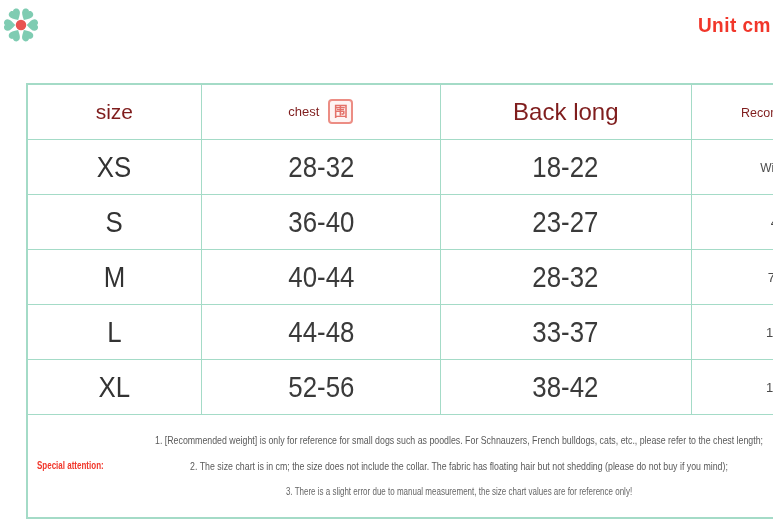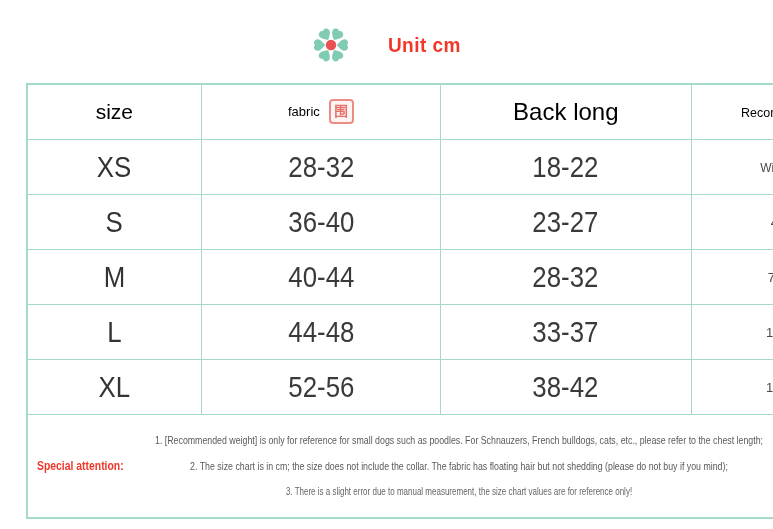--- a/index.html
+++ b/index.html
@@ -1,39 +1,39 @@
 <!DOCTYPE html>
 <html><head>
 <meta charset="utf-8">
 <style>
   html,body { margin:0; padding:0; }
   body {
     width:773px; height:529px; position:relative; background:#ffffff;
     font-family:"Liberation Sans", sans-serif; overflow:hidden;
   }
   .header {
-    position:absolute; top:20px; left:0; width:100%; height:50px;
-    display:flex; align-items:center; justify-content:center; gap:34px;
+    position:absolute; top:0; left:0; width:100%; height:50px;
+    display:flex; align-items:center; justify-content:space-between; gap:34px;
   }
   .flower { width:42px; height:42px; }
   .title {
     color:#f1362a; font-size:20px; font-weight:bold; letter-spacing:0.5px;
     display:inline-block; transform:scaleX(0.95);
   }
   table.size-table {
     position:absolute; left:26px; top:83px;
     border-collapse:collapse; table-layout:fixed;
     border:2px solid #a4dbc7;
   }
   table.size-table td { border:1px solid #a4dbc7; text-align:center; vertical-align:middle; padding:0; }
   col.c1{width:144px} col.c2{width:198px} col.c3{width:207px} col.c4{width:186px}
   tr.hrow { height:55px; }
   tr.drow { height:55px; }
   tr.nrow { height:102px; }
-  .hd { color:#000000; }
+  .hd { color:#7f1d1d; }
   .hd-size { font-size:21px; }
   .hd-chest { font-size:13px; }
   .hd-back { font-size:24px; }
   .hd-weight { font-size:12.5px; }
   .chest-wrap { display:flex; align-items:center; justify-content:center; gap:9px; }
   .stamp {
     display:inline-block; width:21px; height:21px; line-height:21px;
     border:2px solid #ec8d84; border-radius:4px;
     color:#e4726a; font-size:14px; font-weight:bold; text-align:center;
     background:rgba(244,166,160,0.12);
@@ -41,21 +41,21 @@
   .cond { display:inline-block; transform:scaleX(0.86); }
   .size-cell { font-size:30px; color:#333333; font-weight:400; }
   .num-cell { font-size:30px; color:#3a3a3a; font-weight:400; }
   .weight-cell { font-size:13px; color:#4b4b4b; }
   .weight-cell.sm { font-size:12px; }
   td.notes-cell { text-align:left; }
   .notes-wrap { display:flex; align-items:stretch; height:102px; }
   .notes-label {
     width:118px; padding-left:9px; flex:0 0 auto;
     display:flex; align-items:center;
-    color:#f1362a; font-size:13px; font-weight:bold; white-space:nowrap;
+    color:#f1362a; font-size:10px; font-weight:bold; white-space:nowrap;
   }
   .notes-label span { display:inline-block; transform:scaleX(0.8); transform-origin:left center; }
   .notes-list {
     flex:1 1 auto; display:flex; flex-direction:column; justify-content:center; gap:14px;
     color:#5a5a5a;
   }
   .note { margin:0; white-space:nowrap; transform:scaleX(0.8); transform-origin:left center; }
   .n1, .n2 { font-size:11px; }
   .n3 { font-size:10px; color:#666666; }
 </style>
@@ -84,21 +84,21 @@
       <col class="c3">
       <col class="c4">
     </colgroup>
   <tbody>
       <tr class="hrow">
     <td>
       <span class="hd hd-size">size</span>
     </td>
     <td>
       <div class="chest-wrap">
-        <span class="hd hd-chest">fabric</span>
+        <span class="hd hd-chest">chest</span>
         <span class="stamp">围</span>
       </div>
     </td>
     <td>
       <span class="hd hd-back">Back long</span>
     </td>
     <td>
       <span class="hd hd-weight">Recommended weight</span>
     </td>
   </tr>

